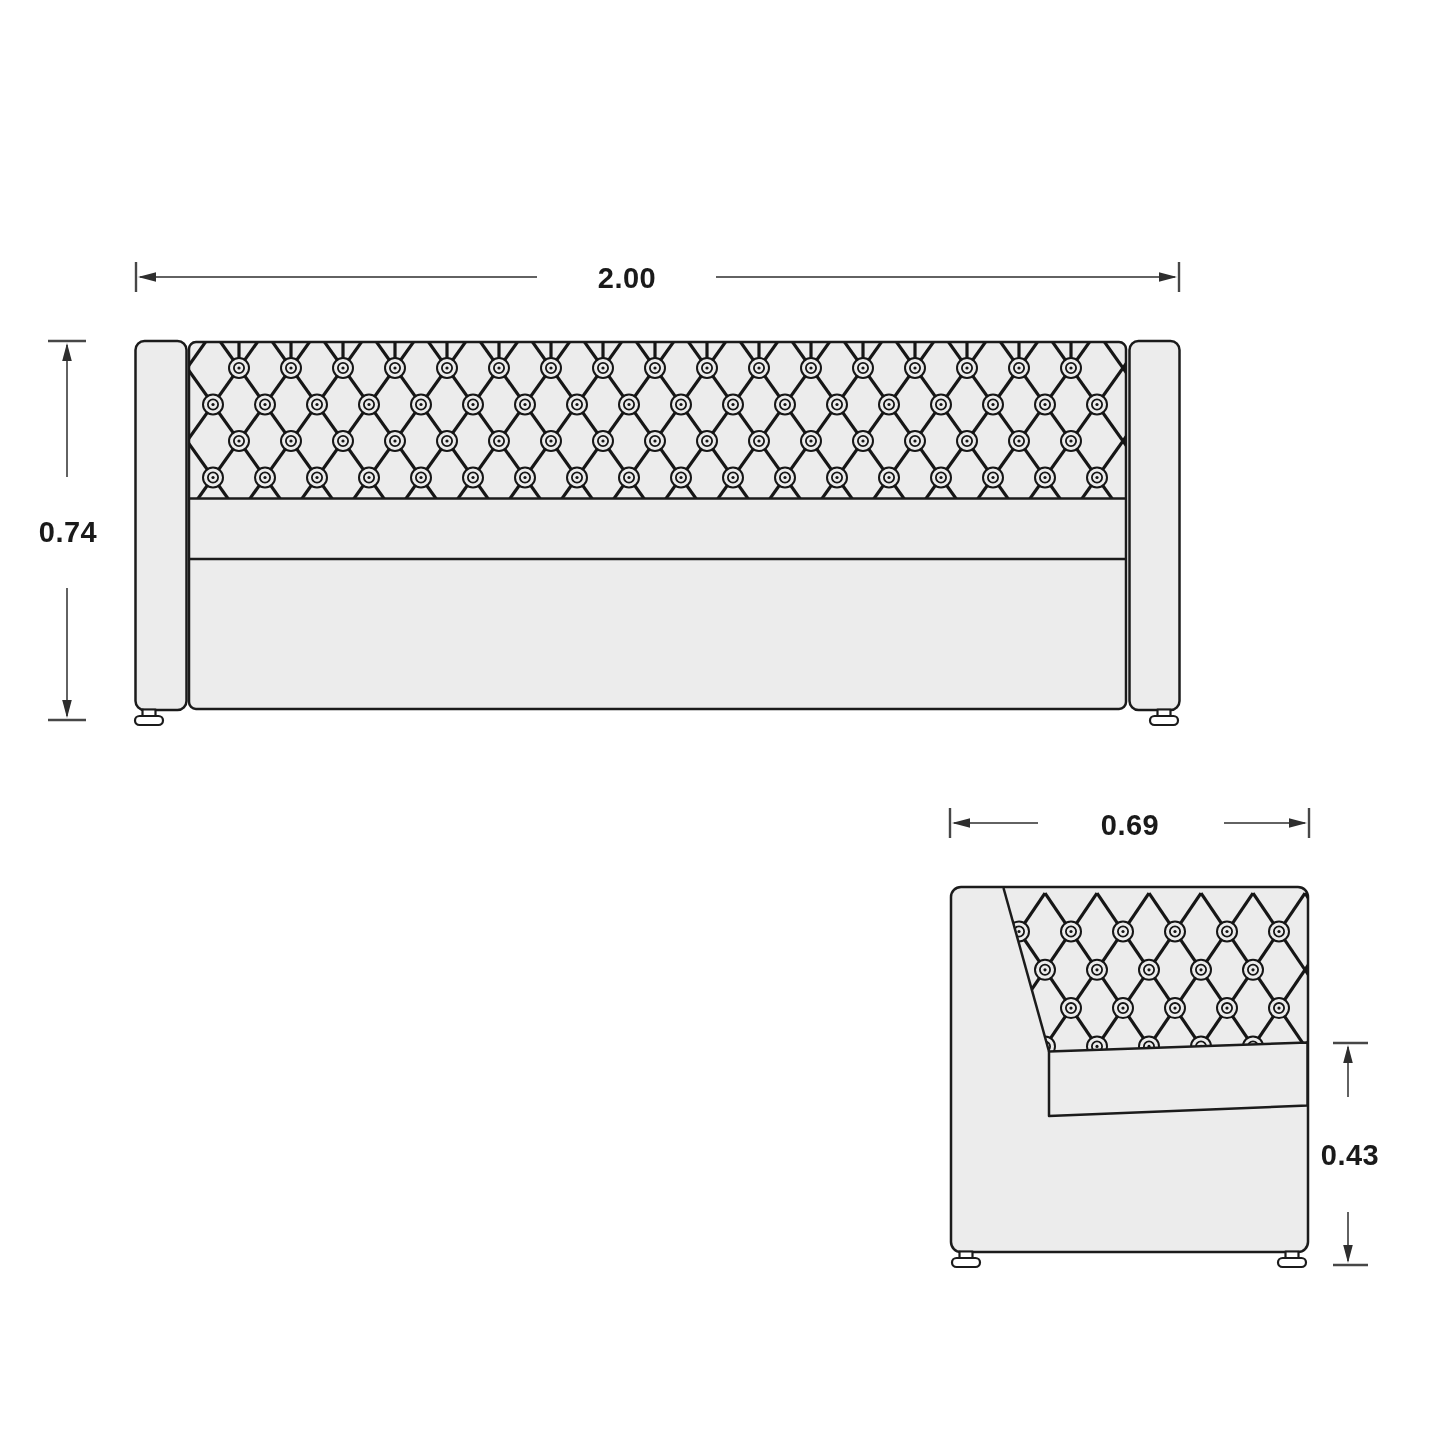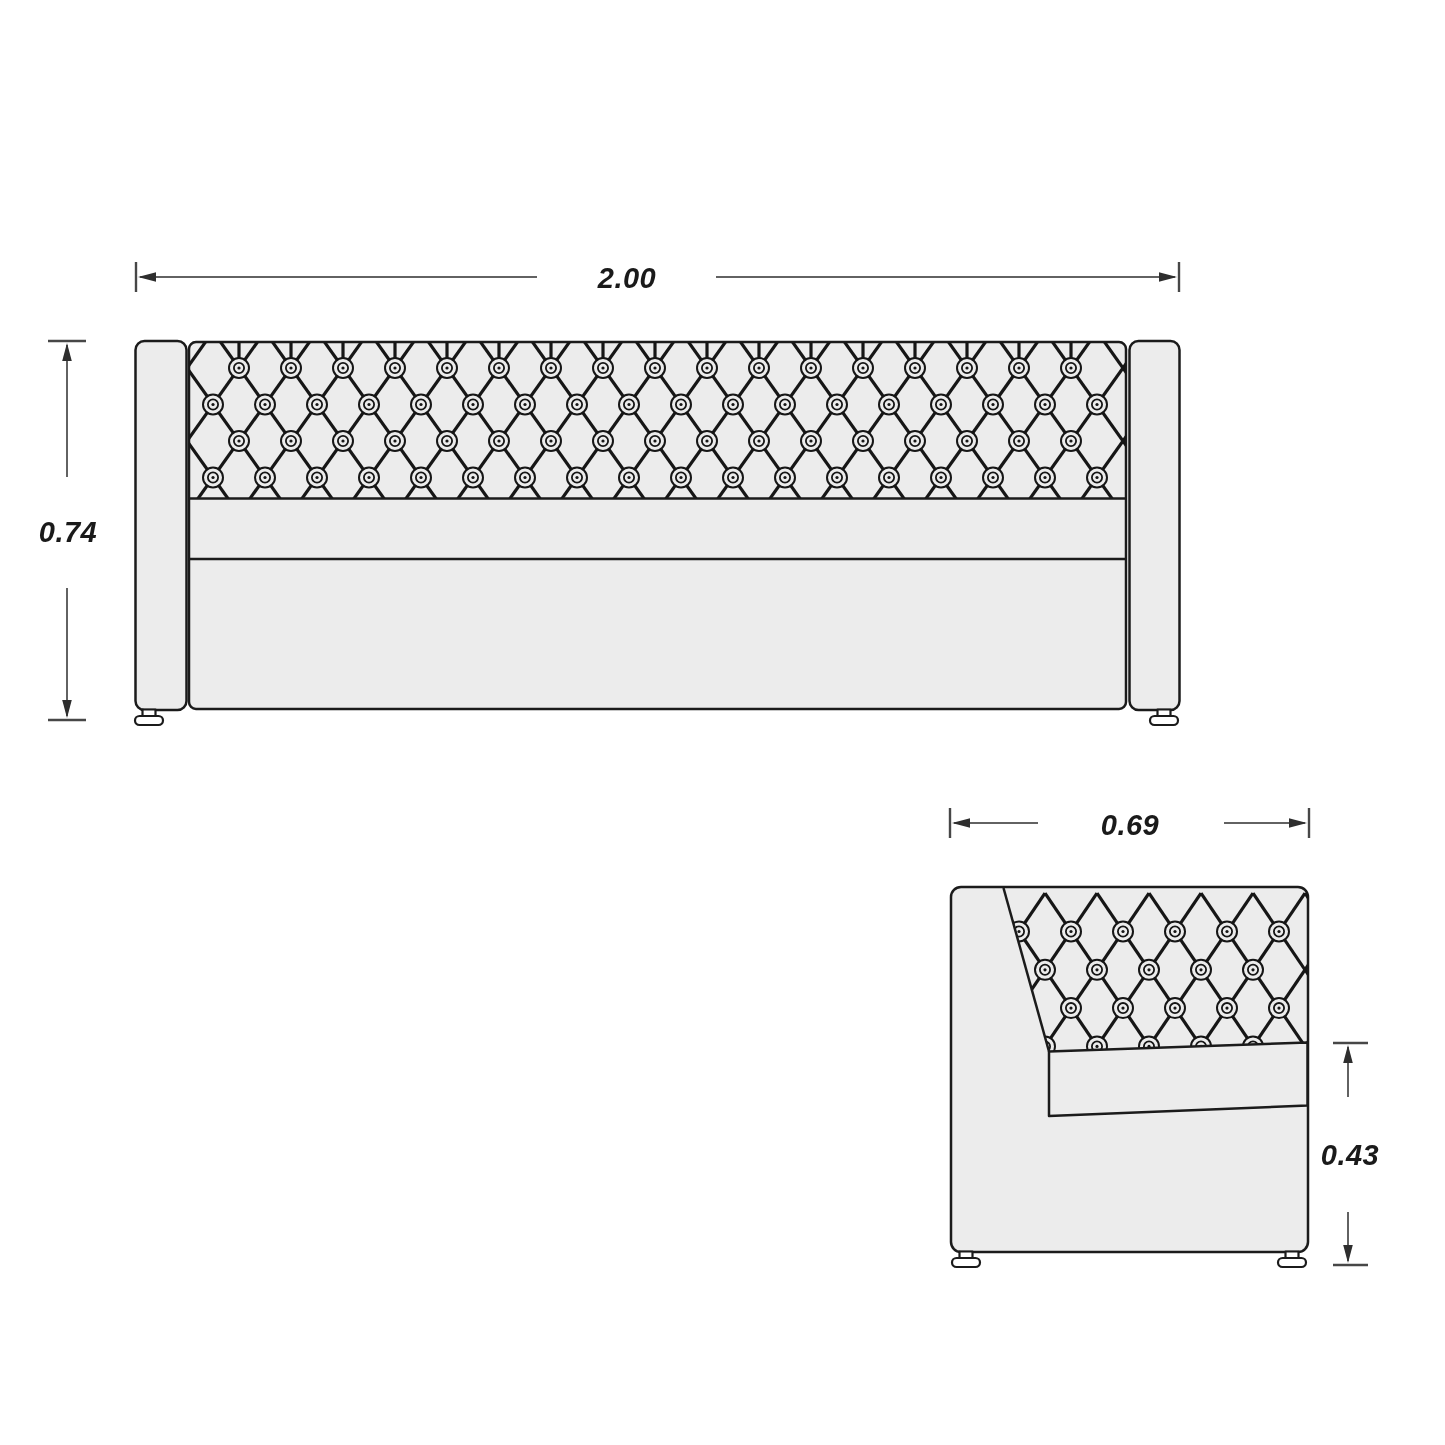--- a/index.html
+++ b/index.html
@@ -1,17 +1,17 @@
 <!DOCTYPE html>
 <html style="--background: #ffffff; --panel-fill: #ececec; --outline: #1b1b1b; --lattice: #161616; --dimension: #2e2e2e; --tick: #474747; --text: #1a1a1a; --foot-fill: #ffffff;"><head>
 <meta charset="utf-8">
 <style>
   html,body{margin:0;padding:0;background:#fff;}
   .canvas{position:relative;width:1445px;height:1431px;background:var(--background,#ffffff);overflow:hidden;
-          font-family:"Liberation Sans",sans-serif;font-style:italic;}
+          font-family:"Liberation Sans",sans-serif;}
   svg{display:block;}
   .panel{fill:var(--panel-fill,#ececec);stroke:var(--outline,#1b1b1b);stroke-width:2.5;stroke-linejoin:round;}
   .oline{stroke:var(--outline,#1b1b1b);stroke-width:2.5;fill:none;stroke-linecap:butt;}
   .lat{stroke:var(--lattice,#161616);stroke-width:3.2;stroke-linecap:butt;}
   .btn-outer{fill:var(--panel-fill,#ececec);stroke:var(--lattice,#161616);stroke-width:2;}
   .btn-inner{fill:none;stroke:var(--lattice,#161616);stroke-width:1.8;}
   .btn-dot{fill:var(--lattice,#161616);}
   .foot{fill:var(--foot-fill,#ffffff);stroke:var(--outline,#1b1b1b);stroke-width:2.2;stroke-linejoin:round;}
   .dim{stroke:var(--dimension,#2e2e2e);stroke-width:1.5;fill:none;}
   .tick{stroke:var(--tick,#474747);stroke-width:2.4;fill:none;}

